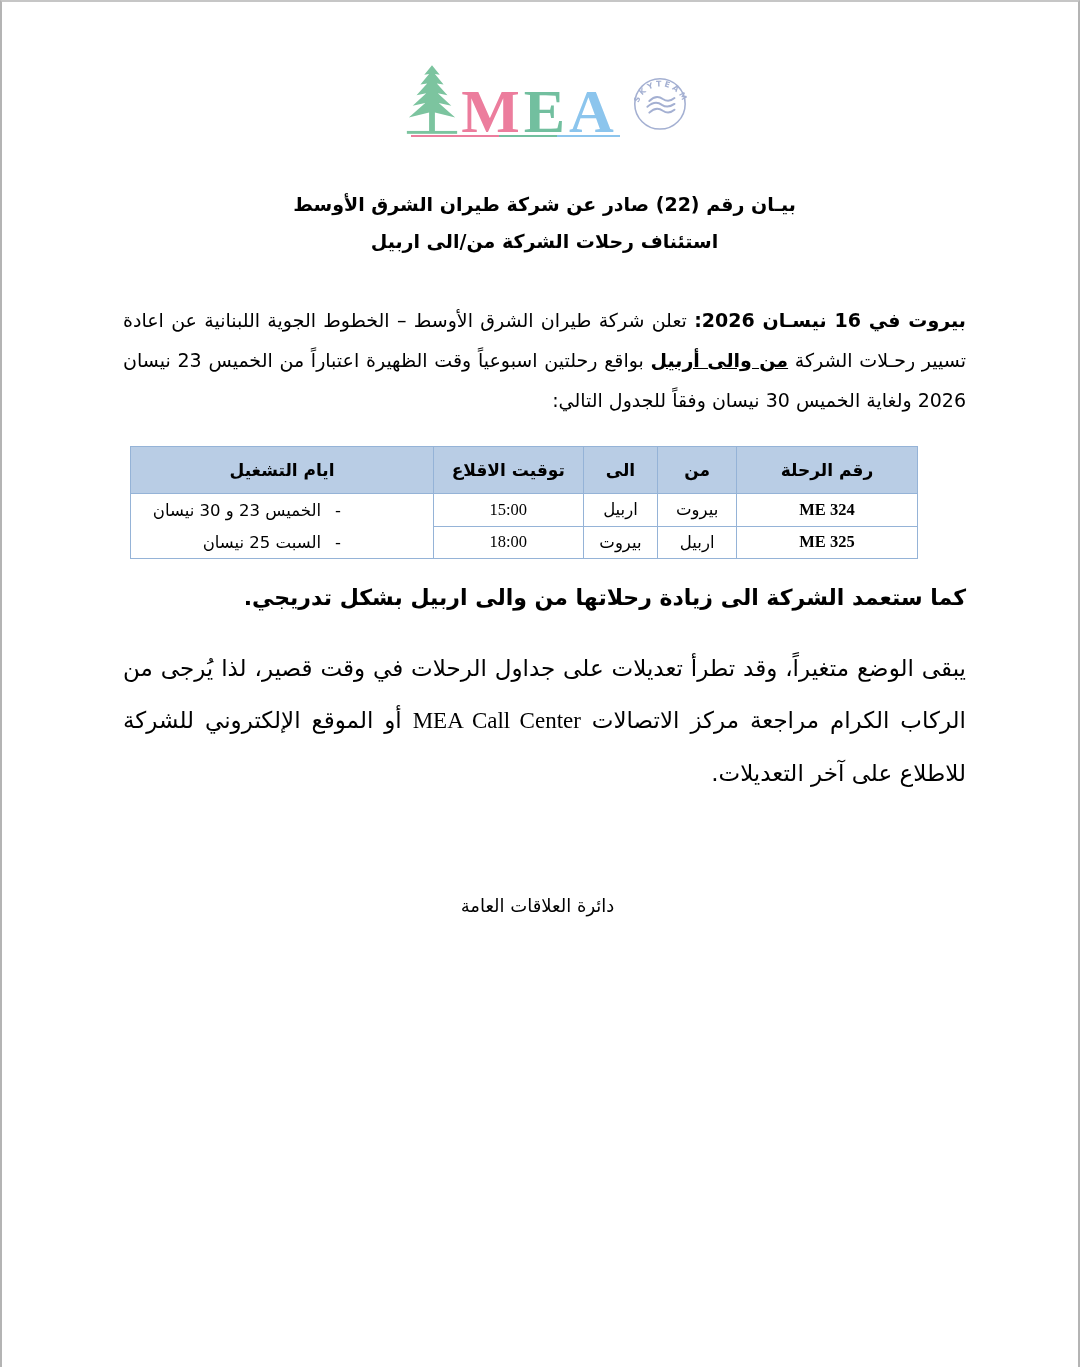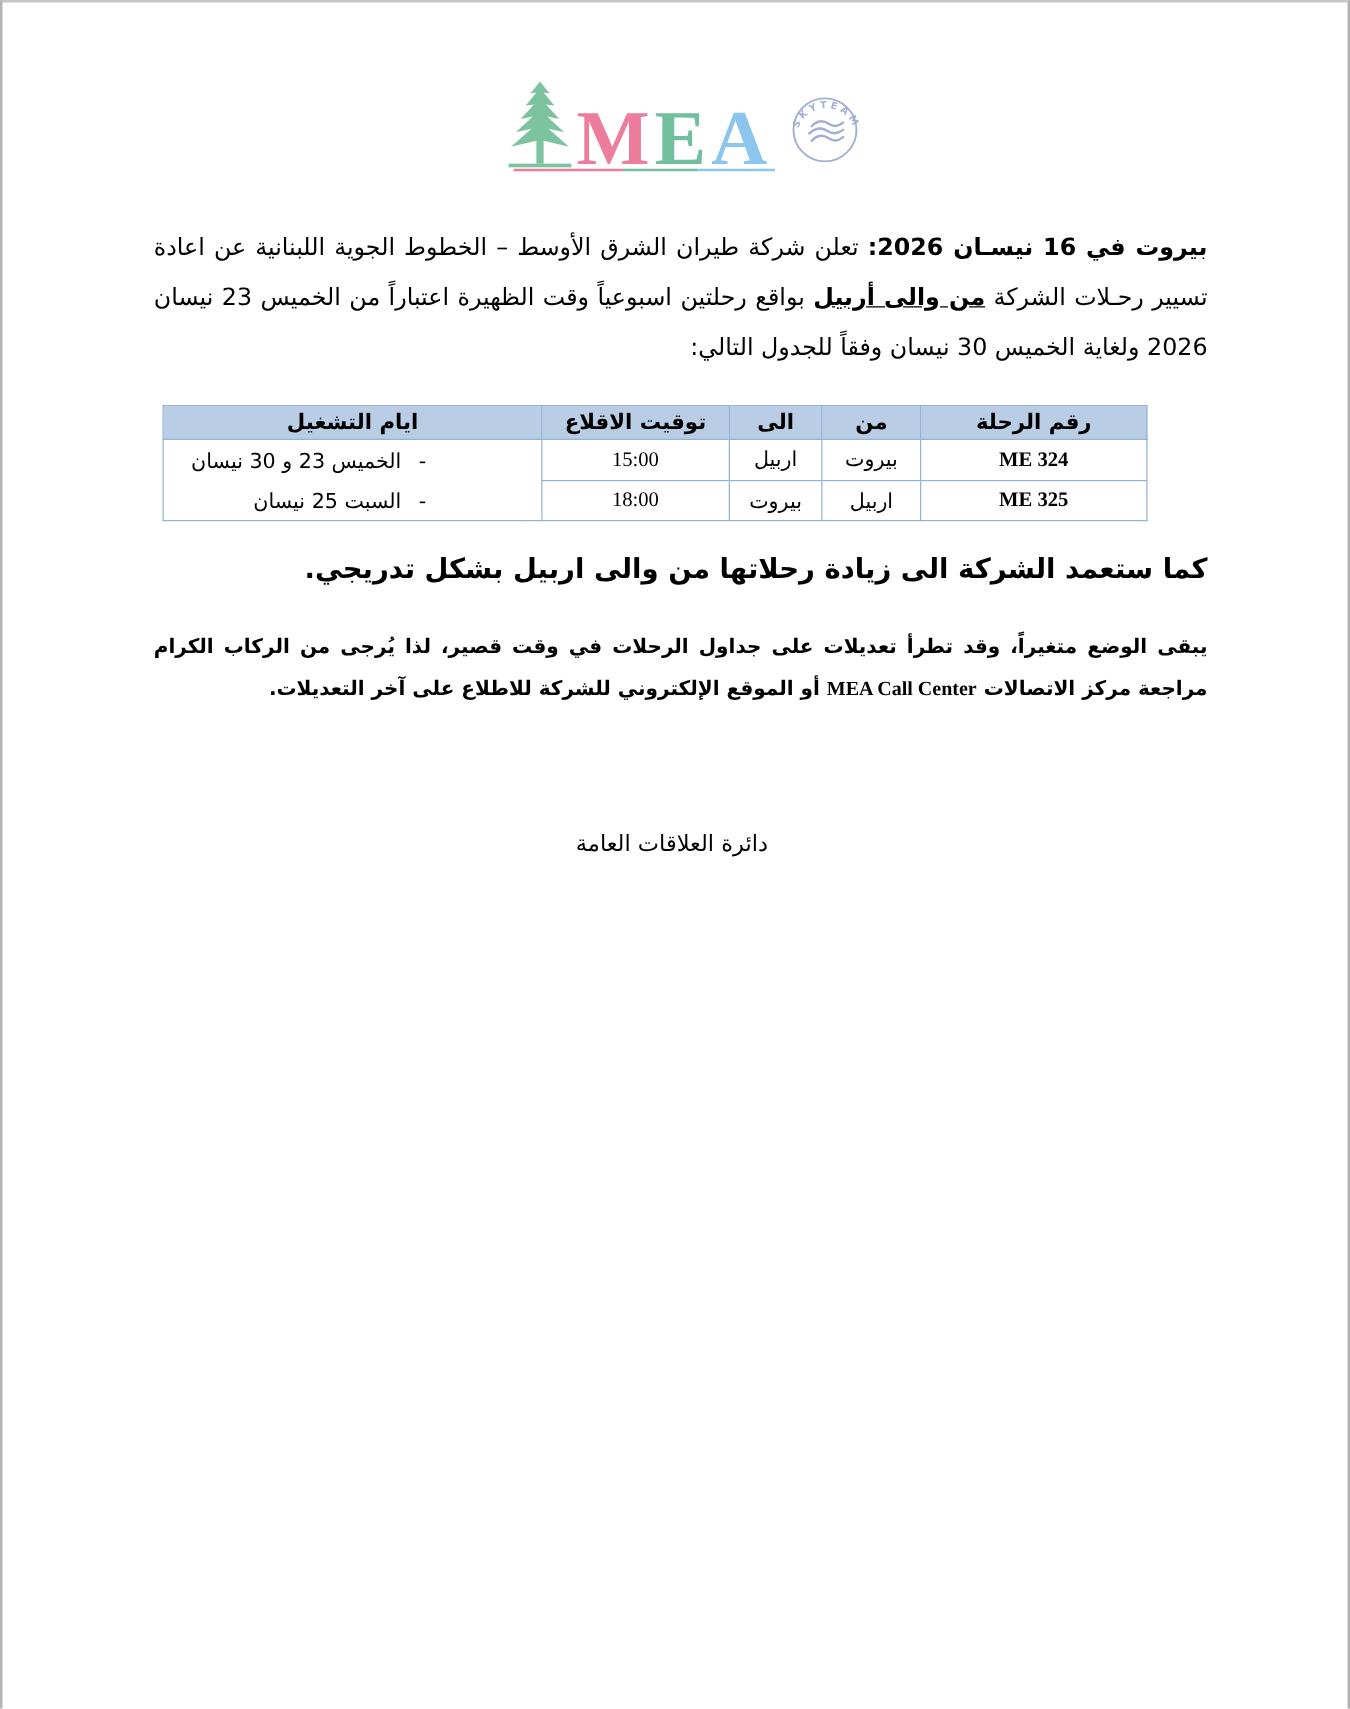--- a/index.html
+++ b/index.html
@@ -85,21 +85,21 @@
   .flights-table th, .flights-table td {
     border:1px solid #95b3d7;
     text-align:center;
     vertical-align:middle;
     padding:0;
   }
   .flights-table th {
     background:#b9cde5;
     font-weight:bold;
     font-size:17px;
-    height:27px;
+    height:47px;
   }
   .flights-table td { font-size:16.5px; height:32px; }
   .col-flight { width:23%; }
   .col-from   { width:10%; }
   .col-to     { width:9.5%; }
   .col-time   { width:19%; }
   .col-days   { width:38.5%; }
   .flight-num { font-family:"Liberation Serif", serif; font-weight:bold; font-size:18px; }
   .dep-time   { font-family:"Liberation Serif", serif; font-size:18px; }
   .days-cell  { padding:0; }
@@ -124,23 +124,23 @@
     direction:rtl;
     text-align:right;
     font-weight:bold;
     font-size:22px;
   }
 
   .para3 {
     margin-top:32px;
     direction:rtl;
     text-align:justify;
-    font-weight:bold;
-    font-size:16px;
-    line-height:34px;
+    font-weight:normal;
+    font-size:23px;
+    line-height:52px;
   }
   .latin { font-family:"Liberation Serif", serif; }
 
   
   .signature {
     margin:84px 14px 0 0;
     direction:rtl;
     text-align:center;
     font-weight:normal;
     font-size:18px;
@@ -172,20 +172,24 @@
         <textPath href="#st-arc" startOffset="8">SKYTEAM</textPath>
       </text>
       <g fill="none" stroke="#a4b0d2" stroke-width="2" stroke-linecap="round">
         <path d="M22 32 q7 -7 14 -2 q6 4 12 -1"></path>
         <path d="M20 38 q8 -7 15 -2 q6 4 13 -1"></path>
         <path d="M22 44 q7 -7 14 -2 q6 4 12 -1"></path>
       </g>
     </svg>
   </div>
 
+  <div class="title-block">
+    <div>بيـان رقم (22) صادر عن شركة طيران الشرق الأوسط</div>
+    <div>استئناف رحلات الشركة من/الى اربيل</div>
+  </div>
 
   <p class="para1"><span class="b">بيروت في 16 نيسـان 2026:</span><span> تعلن شركة طيران الشرق الأوسط – الخطوط الجوية اللبنانية عن اعادة تسيير رحـلات الشركة </span><span class="bu">من والى أربيل</span><span> بواقع رحلتين اسبوعياً وقت الظهيرة اعتباراً من الخميس 23 نيسان 2026 ولغاية الخميس 30 نيسان وفقاً للجدول التالي:</span></p>
 
   <table class="flights-table">
     <colgroup>
       <col class="col-flight">
         <col class="col-from">
         <col class="col-to">
         <col class="col-time">
         <col class="col-days">

